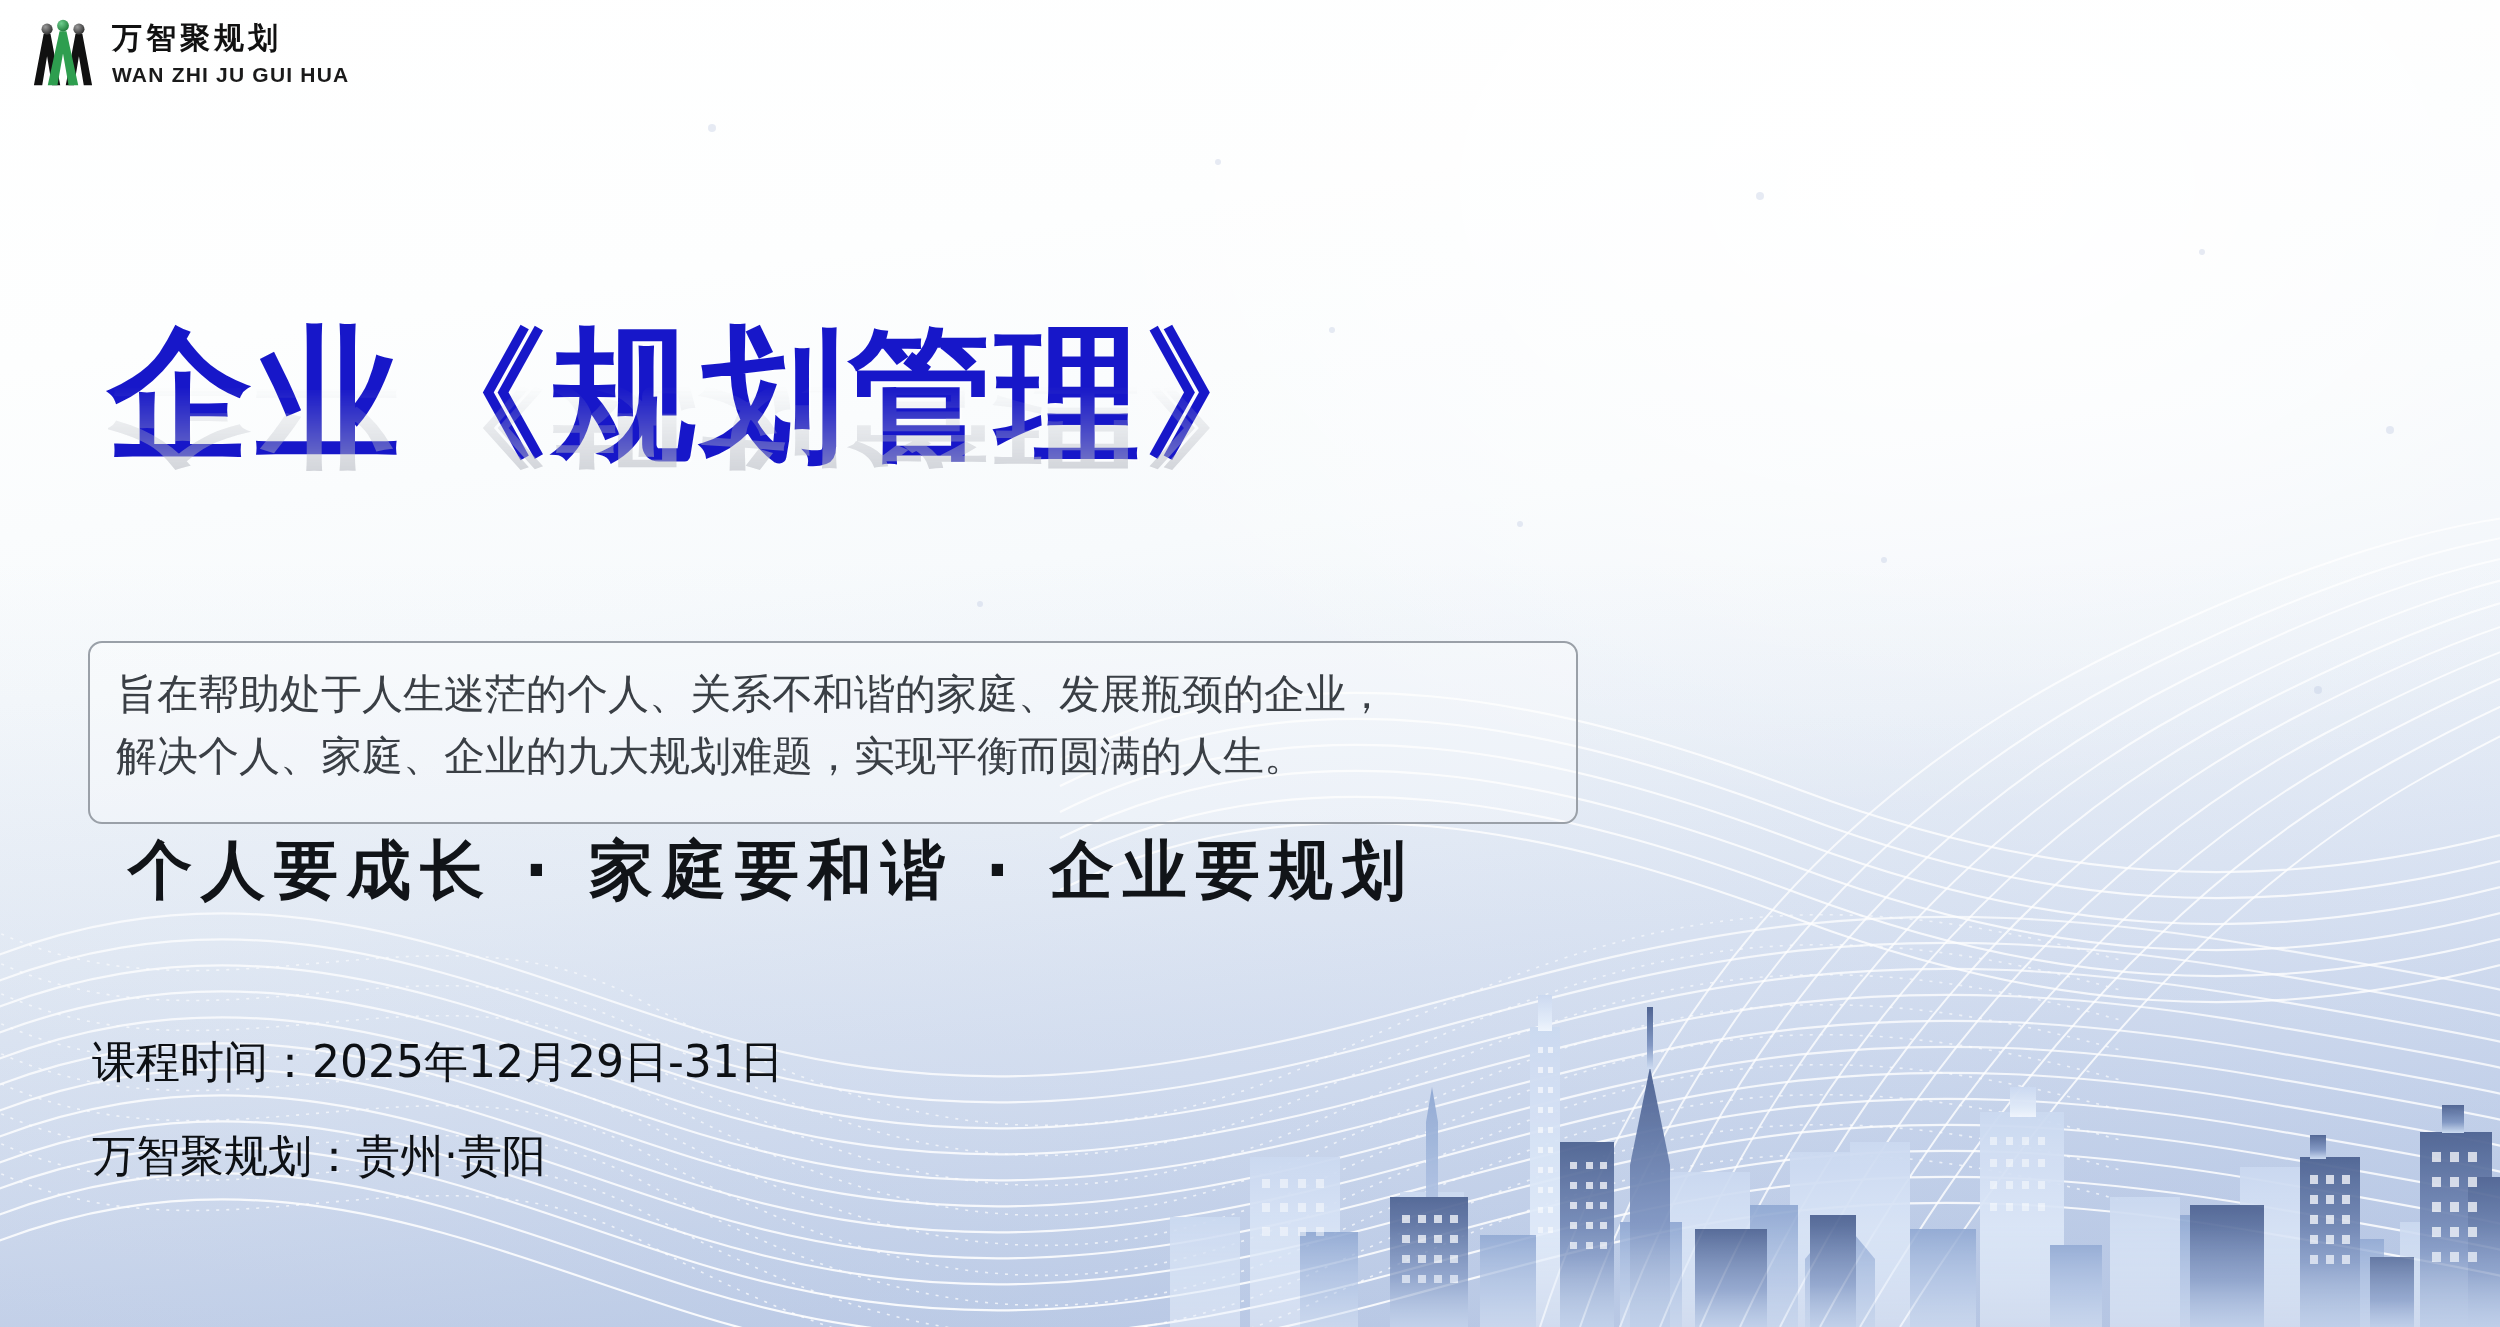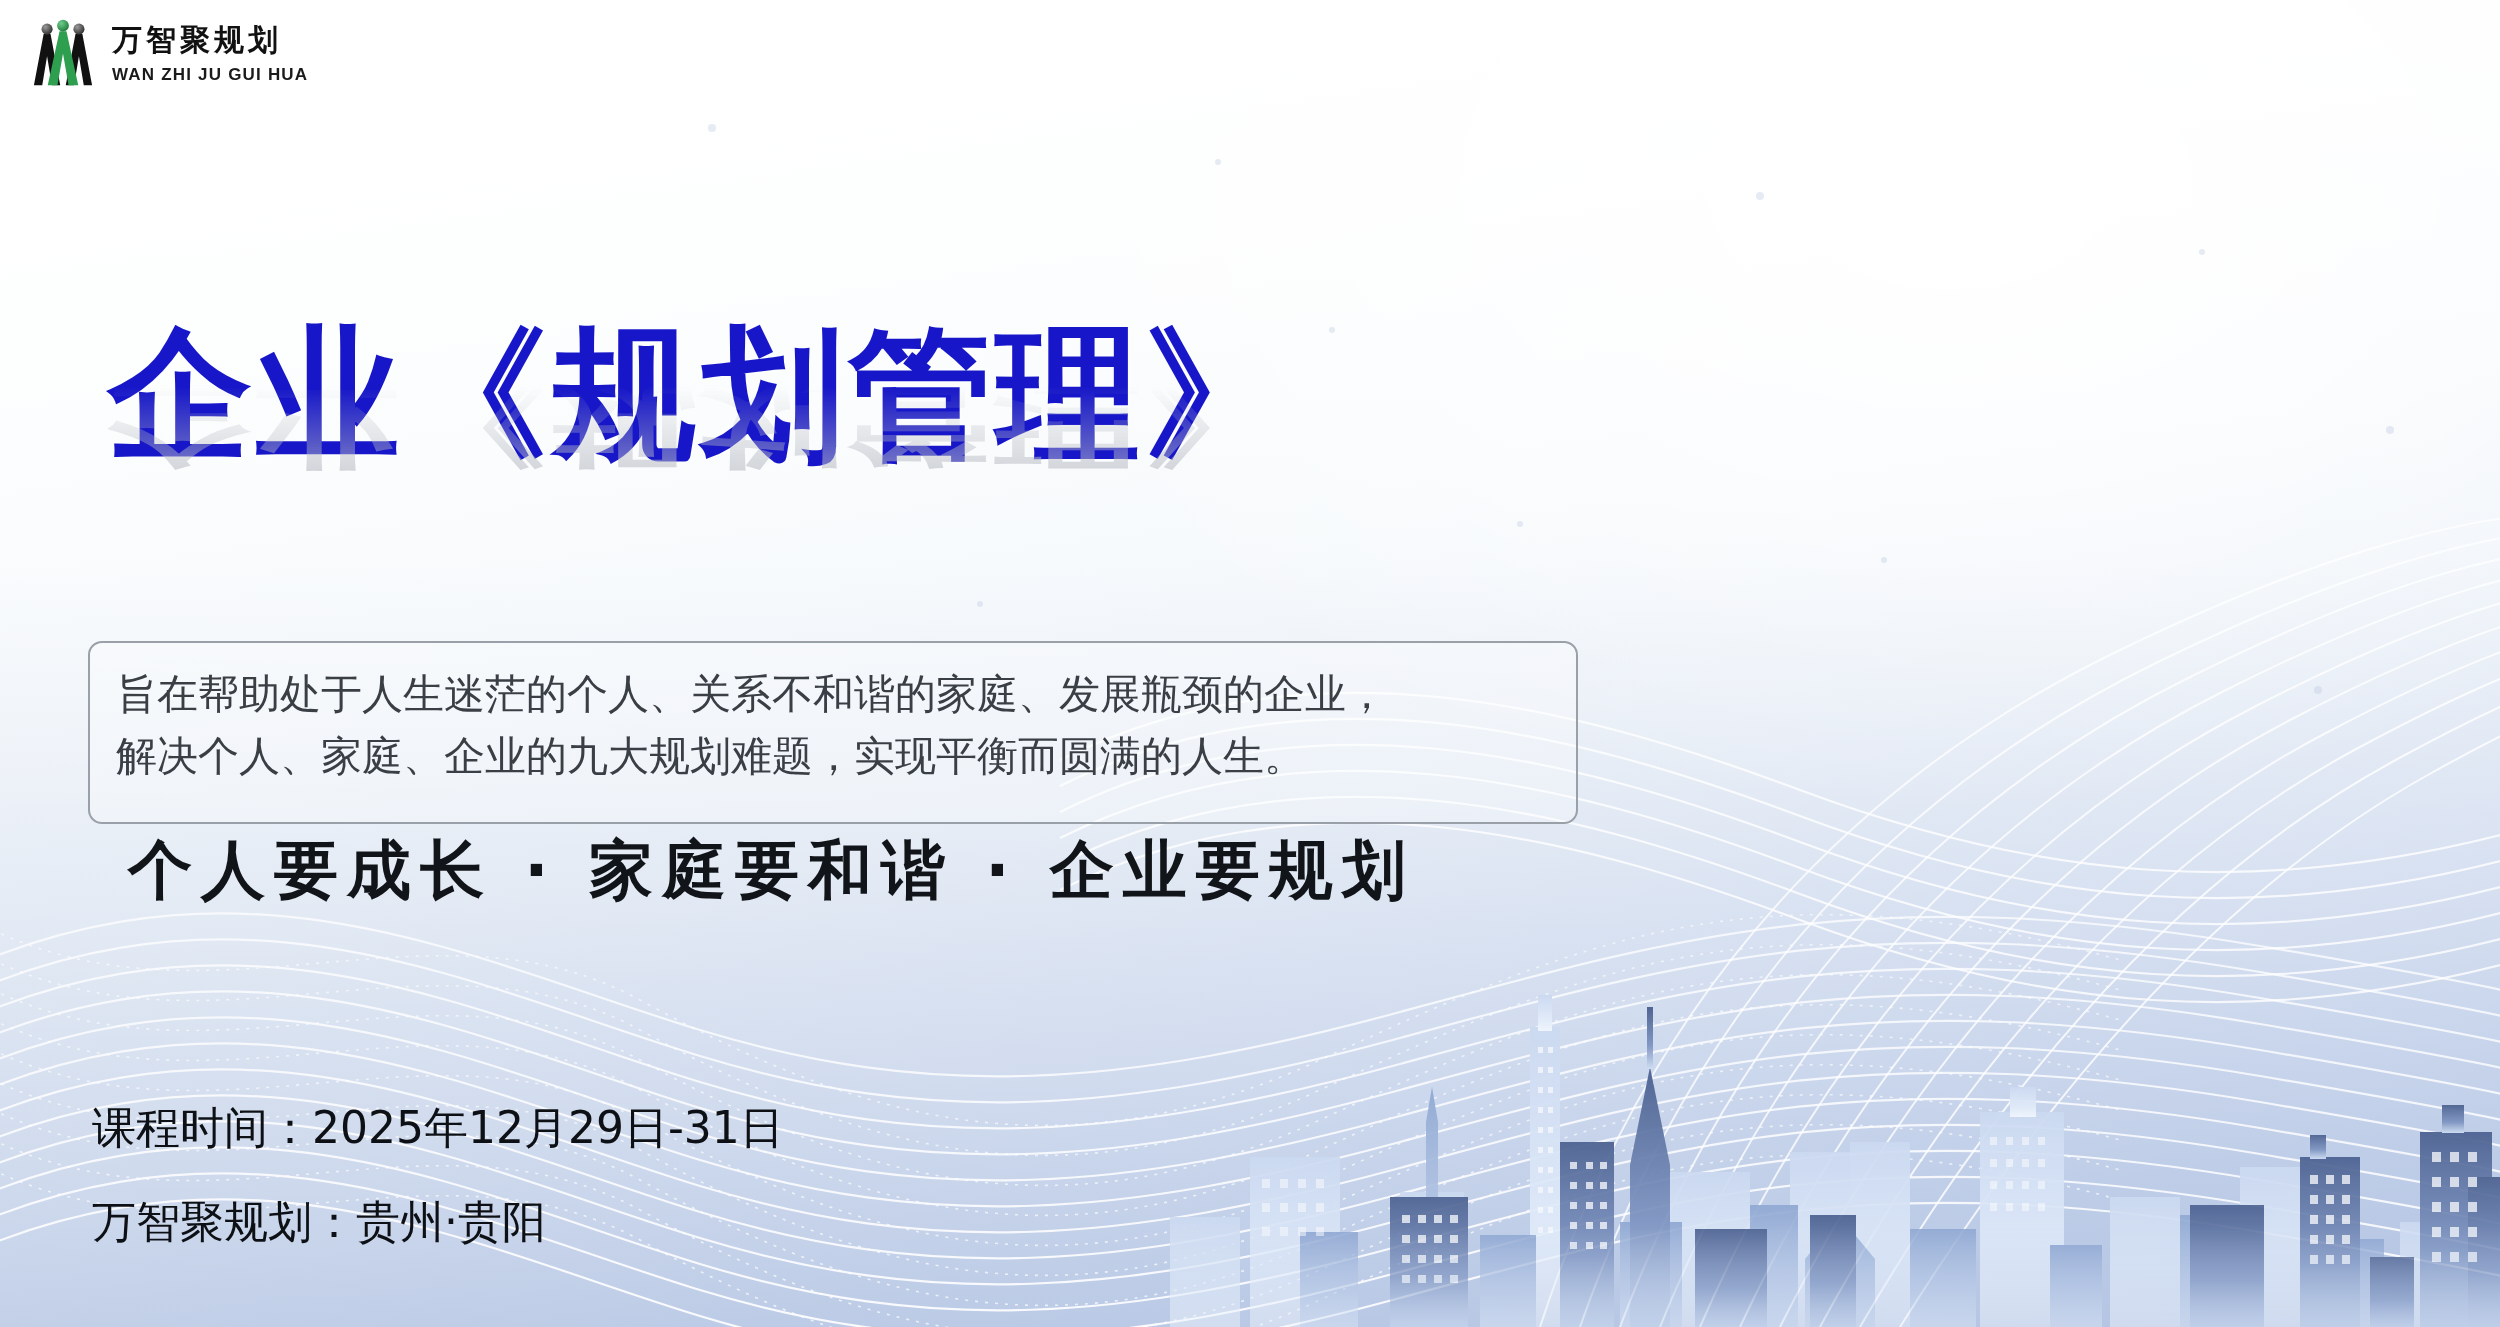--- a/index.html
+++ b/index.html
@@ -16,21 +16,21 @@
   }
 
   
   .wave-layer{position:absolute;left:0;top:0;width:2500px;height:1327px;pointer-events:none;}
 
   
   .logo-wrap{position:absolute;left:28px;top:16px;display:flex;align-items:center;gap:14px;z-index:40;}
   .logo-mark{width:70px;height:72px;display:block;}
   .logo-text{display:flex;flex-direction:column;line-height:1;padding-top:4px;}
   .logo-cn{font-family:"Liberation Serif","DejaVu Serif",serif;font-size:30px;font-weight:700;color:#111;letter-spacing:4px;white-space:nowrap;}
-  .logo-en{font-family:"Liberation Sans","DejaVu Sans",sans-serif;font-size:17px;font-weight:600;color:#1a1a1a;letter-spacing:1.2px;margin-top:11px;white-space:nowrap;}
+  .logo-en{font-family:"Liberation Sans","DejaVu Sans",sans-serif;font-size:21px;font-weight:600;color:#1a1a1a;letter-spacing:1.2px;margin-top:11px;white-space:nowrap;}
 
   
   .title-block{position:absolute;left:108px;top:322px;z-index:30;}
   .title-main{
     font-family:"DejaVu Sans","Liberation Sans",sans-serif;
     font-size:144px;font-weight:700;color:#1717c9;
     letter-spacing:4px;line-height:1;white-space:nowrap;
     text-shadow:2px 2px 0 rgba(255,255,255,.55);
   }
   .title-reflection{
@@ -66,21 +66,21 @@
   
   .loc-wrap{position:absolute;left:1950px;top:845px;width:360px;text-align:center;z-index:35;}
   .pin-svg{display:block;margin:0 auto;}
   .loc-name{
     margin-top:22px;
     font-family:"DejaVu Sans","Liberation Sans",sans-serif;
     font-size:56px;font-weight:400;color:#15181c;letter-spacing:11px;white-space:nowrap;
   }
 
   
-  .info-block{position:absolute;left:92px;top:1106px;z-index:35;}
+  .info-block{position:absolute;left:92px;top:1040px;z-index:35;}
   .info-line{
     font-family:"DejaVu Sans","Liberation Sans",sans-serif;
     font-size:44px;color:#0d1014;line-height:1.0;white-space:nowrap;font-weight:400;
   }
   .info-line + .info-line{margin-top:50px;}
 
   
   .skyline{position:absolute;left:1150px;bottom:0;width:1350px;height:360px;z-index:20;pointer-events:none;}
 </style>
 </head>

